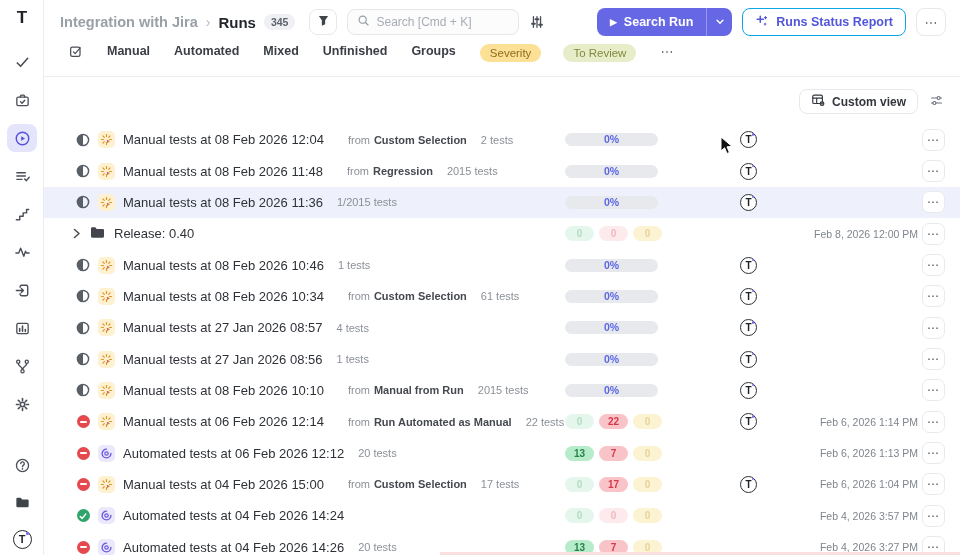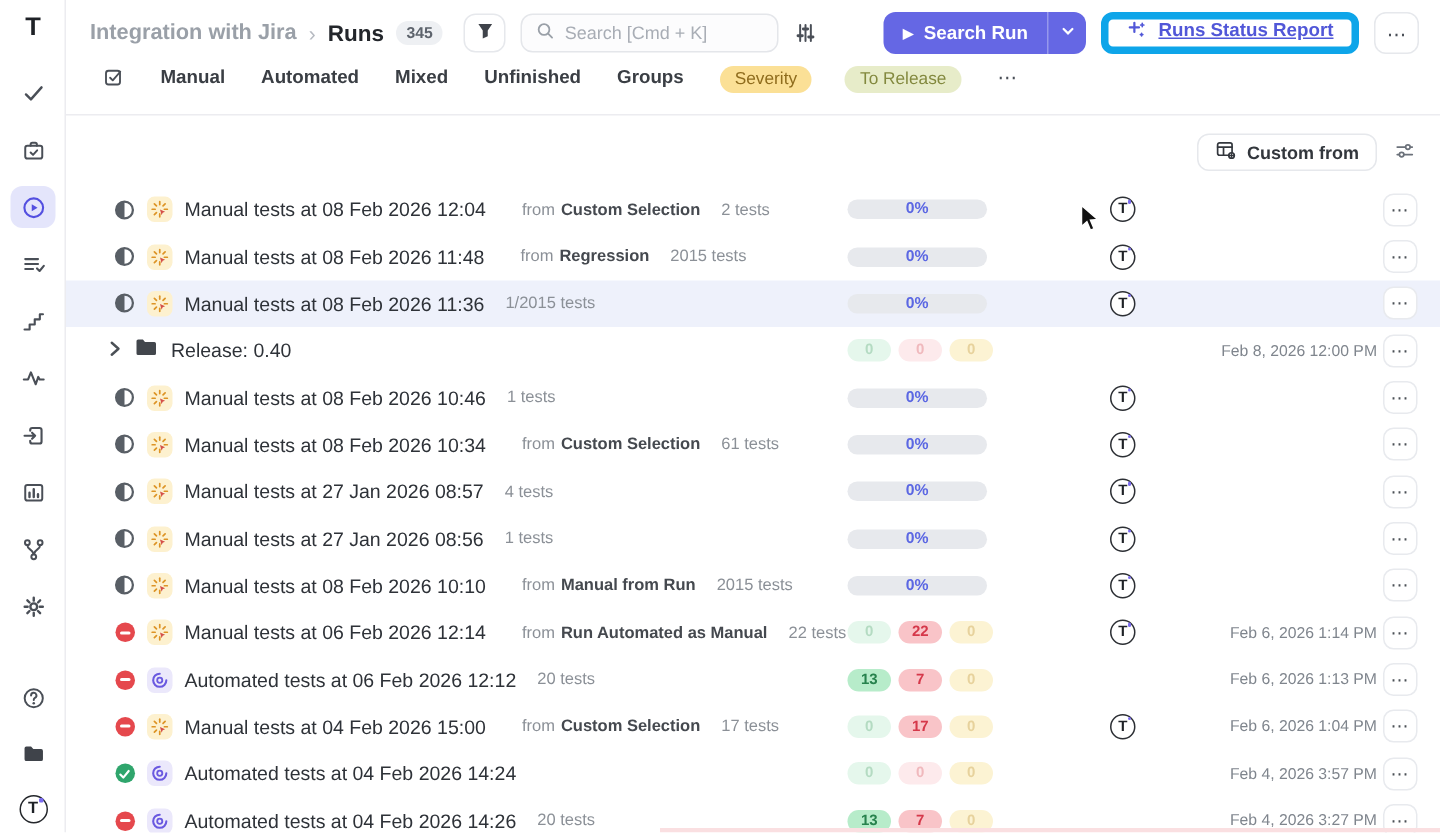--- a/index.html
+++ b/index.html
@@ -30,21 +30,21 @@
   .crumb-page { color:#23262b; font-size:15px; font-weight:bold; }
   .count-badge { background:#eef0f3; color:#5d636c; font-size:10.5px; font-weight:bold; padding:2px 7px; border-radius:9px; }
   .iconbtn { width:28px; height:26px; border:1px solid #e6e8ec; border-radius:8px; background:#fff; display:flex; align-items:center; justify-content:center; cursor:pointer; margin-left:4px; }
   .search { width:172px; height:26px; border:1px solid #e4e6ea; background:#fcfcfd; border-radius:8px; display:flex; align-items:center; gap:6px; padding:0 9px; color:#a8adb5; font-size:12px; }
   .plainicon { color:#4a4f57; display:flex; align-items:center; cursor:pointer; }
   .grow { flex:1; }
   .splitbtn { display:flex; height:28px; border-radius:8px; overflow:hidden; background:#6567e4; color:#fff; cursor:pointer; }
   .splitbtn .mainpart { display:flex; align-items:center; gap:7px; padding:0 13px; font-size:12.5px; font-weight:bold; }
   .splitbtn .mainpart .play { font-size:9px; }
   .splitbtn .chevpart { width:26px; display:flex; align-items:center; justify-content:center; border-left:1px solid rgba(255,255,255,.32); }
-  .reportbtn { height:28px; display:flex; gap:7px; padding:0 12px; border:5px solid #0ea5e9; border-radius:8px; background:#fff; color:#5157d8; font-size:12.5px; font-weight:bold; cursor:pointer;text-decoration:underline; }
+  .reportbtn { height:28px; display:flex; align-items:center; gap:7px; padding:0 12px; border:1px solid #0ea5e9; border-radius:8px; background:#fff; color:#5157d8; font-size:12.5px; font-weight:bold; cursor:pointer; }
   .morebtn { width:30px; height:28px; border:1px solid #e6e8ec; border-radius:8px; background:#fff; color:#4a4f57; font-size:13px; display:flex; align-items:center; justify-content:center; cursor:pointer; }
 
   .tabsbar { height:33px; display:flex; align-items:flex-start; gap:24px; padding:0 16px 0 24px; border-bottom:1px solid #ececf0; }
   .tabsbar .tab { font-size:12.5px; font-weight:bold; color:#3a3e44; cursor:pointer; white-space:nowrap; }
   .fpill { font-size:11.5px; font-weight:normal; padding:3px 10px; border-radius:10px; cursor:pointer; }
   .fpill.severity { background:#fbe096; color:#8f6c1d; }
   .fpill.to-review { background:#e7ecc9; color:#83893f; }
   .tabs-more { color:#4a4f57; font-size:13px; cursor:pointer; }
 
   .content { position:absolute; top:78px; left:0; right:0; bottom:0; }
@@ -257,35 +257,35 @@
         </span>
       <span id="tabs-slot" style="display:flex;gap:24px;align-items:center;">
           <span class="tab">Manual</span>
           <span class="tab">Automated</span>
           <span class="tab">Mixed</span>
           <span class="tab">Unfinished</span>
           <span class="tab">Groups</span>
         </span>
       <span id="pills-slot" style="display:flex;gap:22px;align-items:center;">
           <span class="fpill severity">Severity</span>
-          <span class="fpill to-review">To Release</span>
+          <span class="fpill to-review">To Review</span>
         </span>
       <span class="tabs-more">⋯</span>
     </div>
 
     <div class="content">
       <div class="viewrow">
         <button class="customview">
           <span><svg width="14" height="14" viewBox="0 0 16 16" fill="none" stroke="#33373d" stroke-width="1.3" stroke-linecap="round">
                 <rect x="2" y="2.5" width="11" height="9.5" rx="1.5"></rect>
                 <path d="M2 5.8 h11 M6.5 5.8 V12"></path>
                 <circle cx="12.6" cy="12.2" r="2.1" fill="#fff"></circle>
                 <path d="M12.6 10.8 v2.8 M11.2 12.2 h2.8" stroke-width="1"></path>
               </svg></span>
-          <span>Custom from</span>
+          <span>Custom view</span>
         </button>
         <span class="view-sliders"><svg width="15" height="15" viewBox="0 0 18 18" fill="none" stroke="#6b717a" stroke-width="1.4" stroke-linecap="round">
               <path d="M3 6 h12 M3 12 h12"></path>
               <circle cx="11.5" cy="6" r="1.8" fill="#fff"></circle>
               <circle cx="6.5" cy="12" r="1.8" fill="#fff"></circle>
             </svg></span>
       </div>
       <div class="rows" id="rows">
           <div class="row">
             <div class="r-left">

